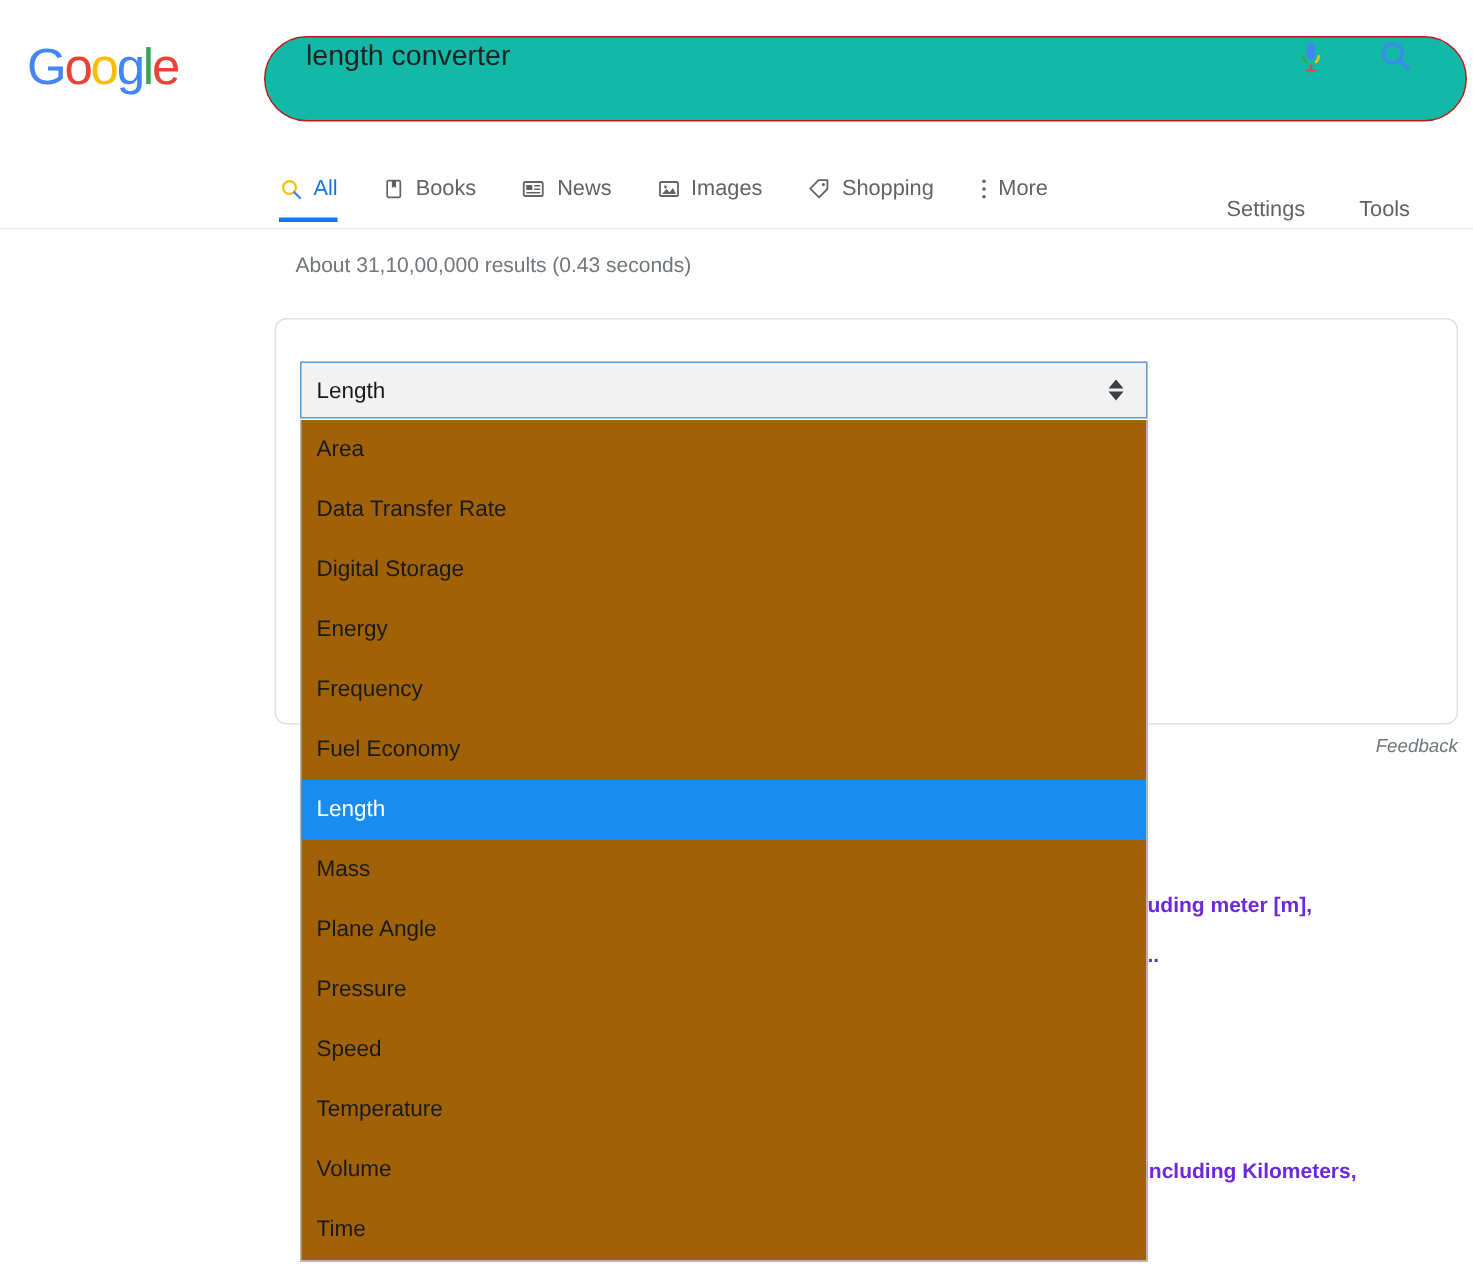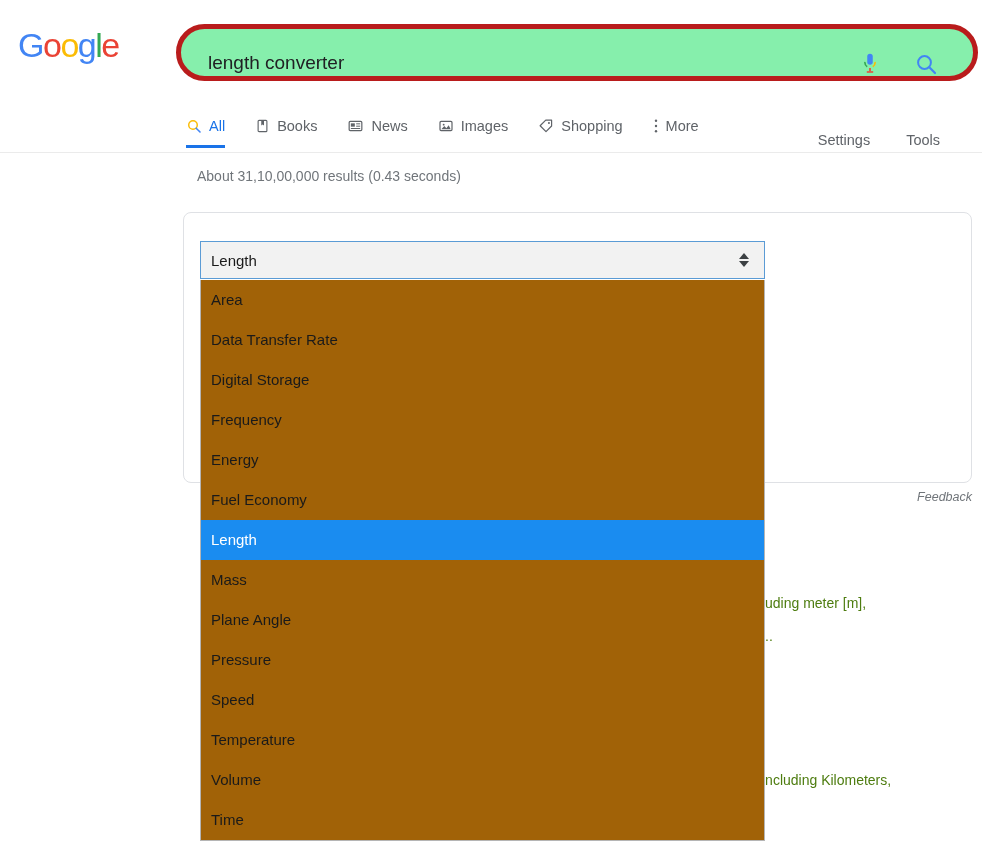--- a/index.html
+++ b/index.html
@@ -25,23 +25,23 @@
   }
   .logo span { display:inline-block; }
   .l-b { color: #4285F4; }
   .l-r { color: #EA4335; }
   .l-y { color: #FBBC05; }
   .l-g { color: #34A853; }
 
   .searchbar {
     position: absolute; left: 176px; top: 24px;
     width: 802px; height: 57px;
-    border: 5px solid #b91c1c; border-radius: 30px;
-    background: #86efac;
-    display: flex; align-items: flex-end;
+    border: 1px solid #b91c1c; border-radius: 30px;
+    background: #14b8a6;
+    display: flex; align-items: flex-start;
   }
   .search-input-wrap { flex: 1; padding-left: 25px; }
   .search-input {
     width: 100%; border: none; outline: none;
     font-family: "Liberation Sans", sans-serif;
     font-size: 19px; color: #202124; background: transparent;
     line-height: 24px;
   }
   .sb-icon { width: 50px; display:flex; align-items:center; justify-content:center; cursor:pointer; }
   .sb-icon.mic { margin-right: 6px; }
@@ -91,21 +91,21 @@
   .feedback {
     position: absolute; right: 10px; top: 490px;
     font-size: 12.5px; color: #70757a; font-style: italic;
     cursor: pointer;
   }
 
   
   .organic { position: absolute; left: 183px; top: 560px; width: 790px; }
   .org-frag {
     position: absolute;
-    font-size: 14px; color: #4d7c0f; white-space: nowrap;
+    font-size: 14px; color: #6d28d9; white-space: nowrap; font-weight: bold;
   }
 
   
   .select-box {
     position: absolute; left: 200px; top: 241px;
     width: 565px; height: 38px;
     border: 1px solid #5b9bd5;
     background: #f2f2f2;
     display: flex; align-items: center;
     cursor: pointer;
@@ -275,22 +275,22 @@
     <div class="stepper">
       <div class="tri-up"></div>
       <div class="tri-down"></div>
     </div>
   </div>
 
   <ul class="dropdown-list" id="dropdown-list">
       <li class="dd-item">Area</li>
       <li class="dd-item">Data Transfer Rate</li>
       <li class="dd-item">Digital Storage</li>
+      <li class="dd-item">Energy</li>
       <li class="dd-item">Frequency</li>
-      <li class="dd-item">Energy</li>
       <li class="dd-item">Fuel Economy</li>
       <li class="dd-item selected">Length</li>
       <li class="dd-item">Mass</li>
       <li class="dd-item">Plane Angle</li>
       <li class="dd-item">Pressure</li>
       <li class="dd-item">Speed</li>
       <li class="dd-item">Temperature</li>
       <li class="dd-item">Volume</li>
       <li class="dd-item">Time</li>
     </ul>

